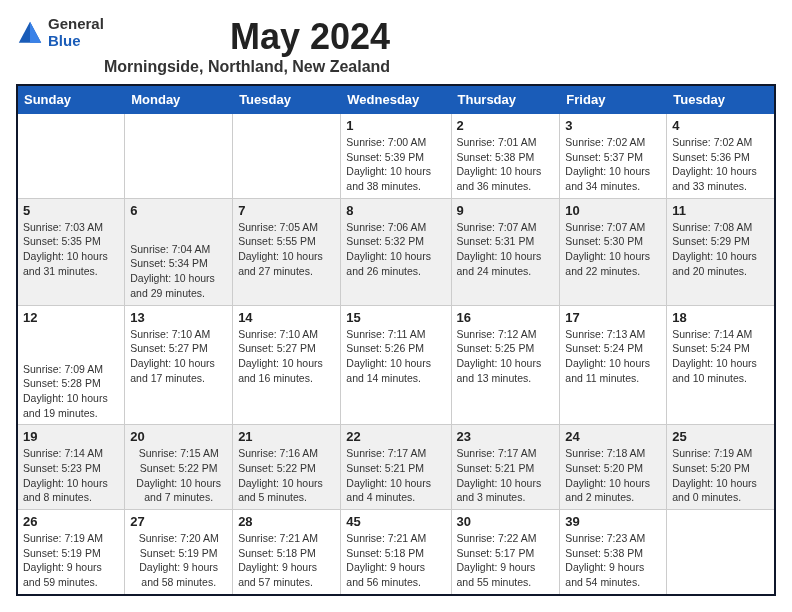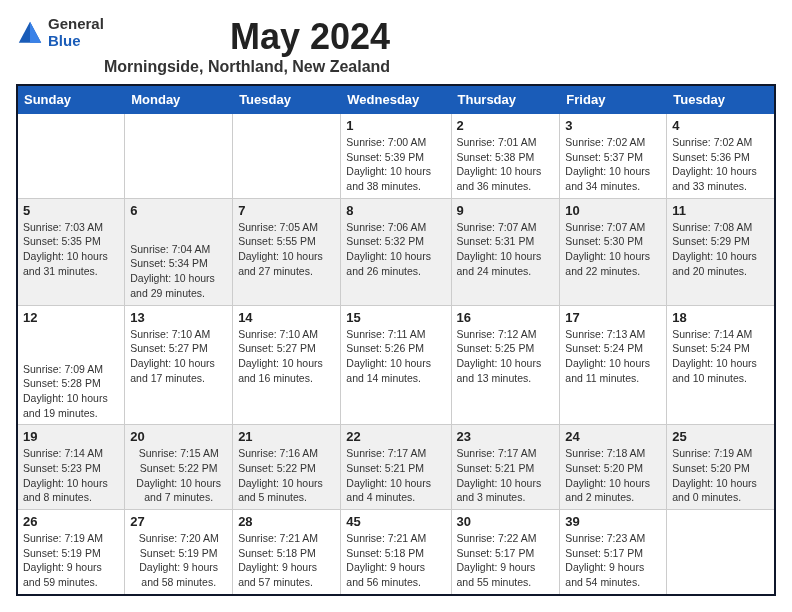--- a/index.html
+++ b/index.html
@@ -345,20 +345,20 @@
         <td>
           <div class="day-number">30</div>
           <div class="day-info" style="white-space: pre-line;">Sunrise: 7:22 AM
 Sunset: 5:17 PM
 Daylight: 9 hours
 and 55 minutes.</div>
         </td>
         <td>
           <div class="day-number">39</div>
           <div class="day-info" style="white-space: pre-line;">Sunrise: 7:23 AM
-Sunset: 5:17 PM
+Sunset: 5:38 PM
 Daylight: 9 hours
 and 54 minutes.</div>
         </td>
         <td class="empty-cell"></td>
       </tr>
     </tbody>
 </table>
 
 </body></html>

